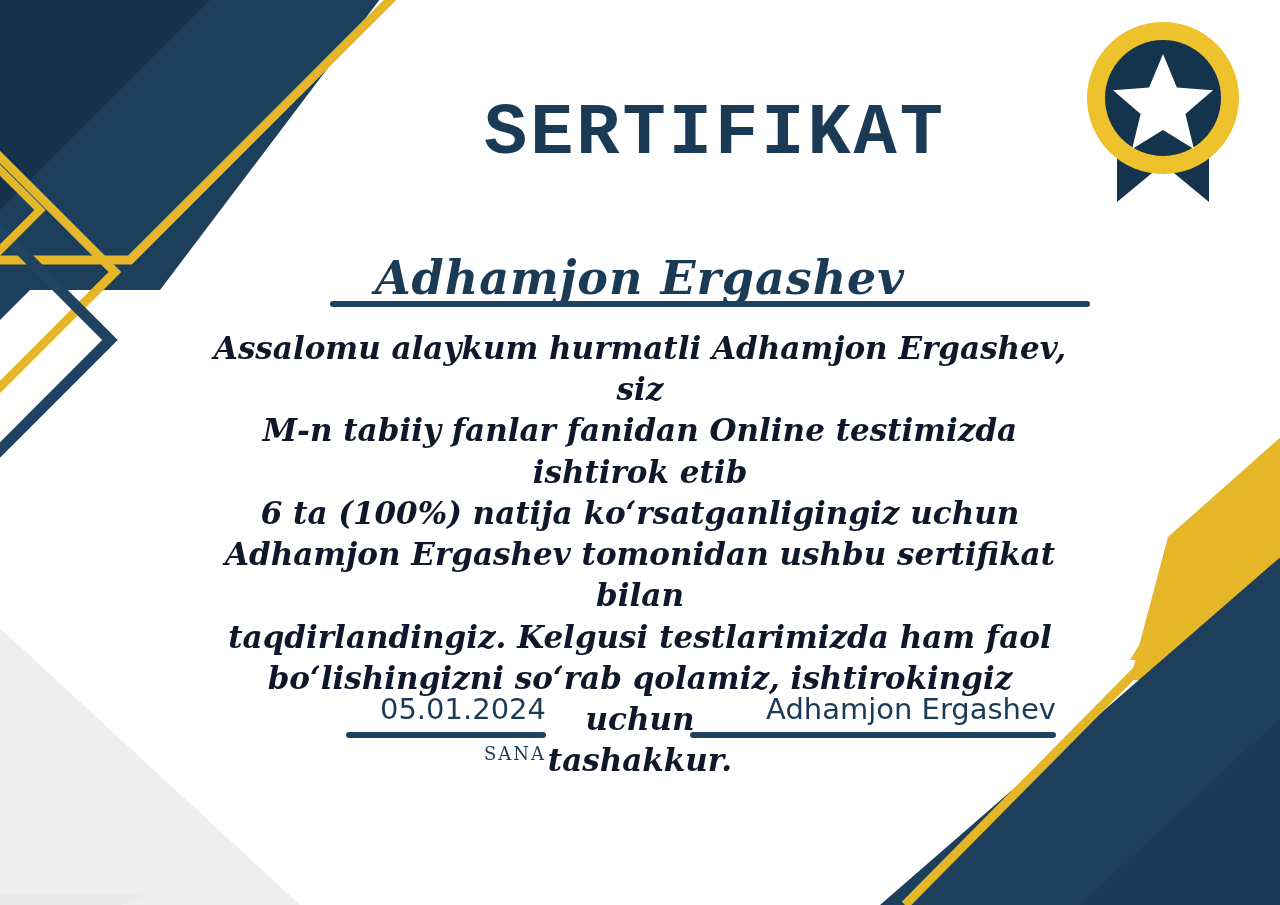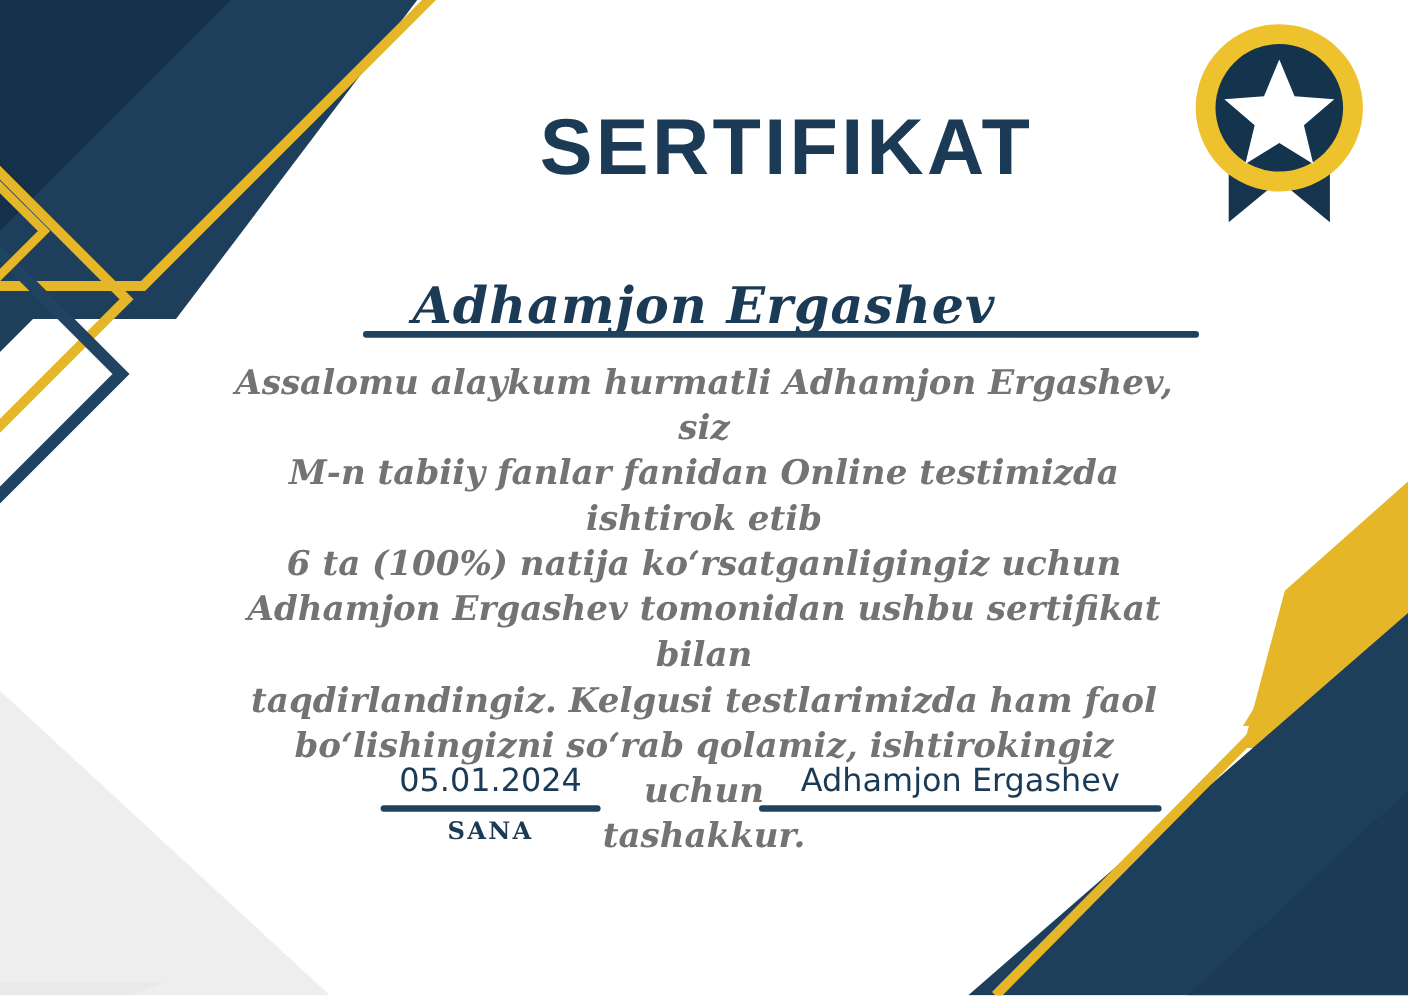--- a/index.html
+++ b/index.html
@@ -30,21 +30,21 @@
     position: absolute;
     inset: 0;
   }
 
   .cert-title {
     position: absolute;
     top: 98px;
     left: 0;
     width: 1280px;
     text-align: center;
-    font-family: Liberation Sans, sans-serif;
+    font-family: Liberation Mono, monospace;
     font-weight: bold;
     font-size: 72px;
     letter-spacing: 3px;
     color: #1b3a56;
     line-height: 1;
     padding-left: 150px;
     box-sizing: border-box;
   }
 
   .recipient-name {
@@ -76,46 +76,46 @@
     position: absolute;
     top: 328px;
     left: 210px;
     width: 860px;
     text-align: center;
     font-family: "DejaVu Serif", serif;
     font-style: italic;
     font-weight: bold;
     font-size: 31px;
     line-height: 1.33;
-    color: #737373;
+    color: #0f172a;
     white-space: pre-line;
   }
 
   
   .sig-block {
     position: absolute;
-    text-align: center;
+    text-align: right;
   }
   .sig-value {
     font-family: "DejaVu Sans", sans-serif;
     font-size: 29px;
     color: #1b3a56;
     line-height: 1.1;
     white-space: nowrap;
   }
   .sig-rule {
     height: 6px;
     background: #1f425f;
     border-radius: 3px;
     margin: 6px 0 5px 0;
   }
   .sig-label {
     font-family: "DejaVu Serif", serif;
-    font-weight: bold;
-    font-size: 22px;
+    font-weight: normal;
+    font-size: 18px;
     letter-spacing: 2px;
     color: #1b3a56;
   }
 
   #sig-date  { left: 346px; top: 694px; width: 200px; }
   #sig-author{ left: 690px; top: 694px; width: 366px; }
 
 </style>
 </head>
 <body>

